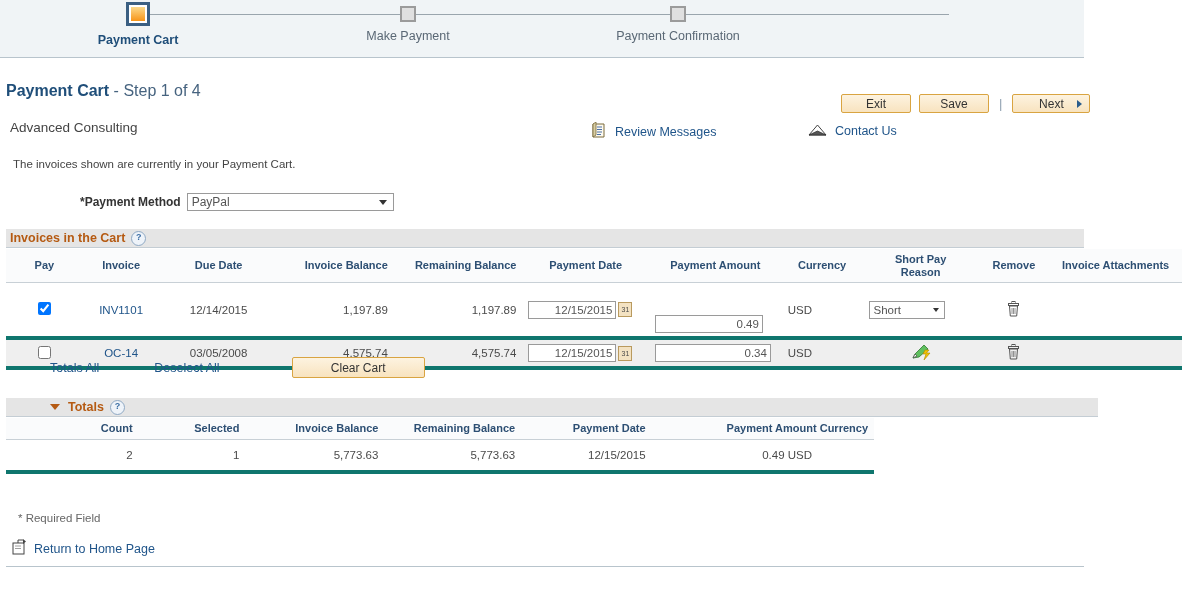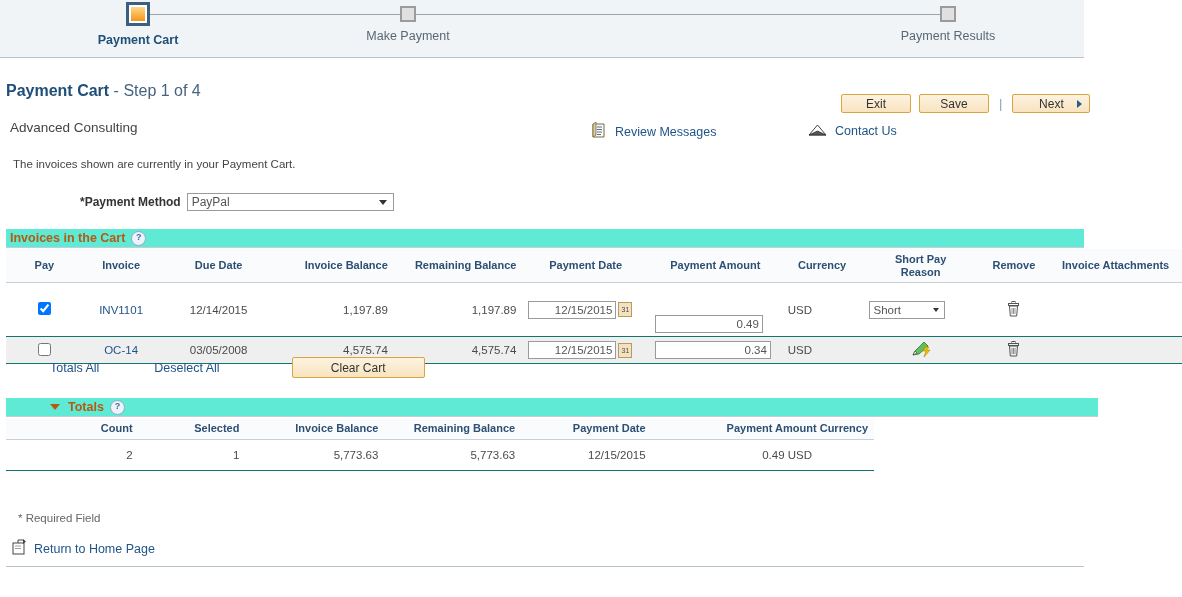--- a/index.html
+++ b/index.html
@@ -184,21 +184,21 @@
     border-top: 5px solid #333333;
     border-left: 4px solid transparent;
     border-right: 4px solid transparent;
   }
 
   
   .sec-head {
     position: absolute;
     left: 6px;
     height: 19px;
-    background: #5eead4;
+    background: #e5e5e5;
     border-bottom: 1px solid #c4cdd4;
     display: flex;
     align-items: center;
     gap: 6px;
     padding-left: 4px;
     box-sizing: border-box;
   }
   .sec-title {
     font-size: 12.5px;
     font-weight: bold;
@@ -239,21 +239,21 @@
     background: #fafbfc;
     border-bottom: 1px solid #c8d0d6;
     padding: 4px 6px;
     vertical-align: middle;
     line-height: 1.15;
     white-space: nowrap;
   }
   table.grid td {
     padding: 3px 6px;
     color: #4a4a4a;
-    border-bottom: 1px solid #0f766e;
+    border-bottom: 4px solid #0f766e;
     vertical-align: middle;
     white-space: nowrap;
   }
   table.grid tr.alt td { background: #efefef; }
   .num { text-align: right; }
   .ctr { text-align: center; }
 
   .inv-link {
     color: #20558a;
     text-decoration: none;
@@ -363,25 +363,25 @@
         <div class="inner"></div>
       </div>
     <div class="step-label">Payment Cart</div>
   </div>
 
   <div class="step" style="left:328px;">
     <div class="step-marker"></div>
     <div class="step-label">Make Payment</div>
   </div>
 
-
-  <div class="step" style="left:868px;">
+  <div class="step" style="left:598px;">
     <div class="step-marker"></div>
-    <div class="step-label">Payment Results</div>
+    <div class="step-label">Payment Confirmation</div>
   </div>
+
 </div>
 
 <div class="btnrow" style="left:841px; top:64px;">
   <button class="btn">Exit</button>
   <button class="btn">Save</button>
   <span class="btn-sep">|</span>
   <button class="btn wide">
     <span>Next</span>
     <span class="arrow"></span>
   </button>

